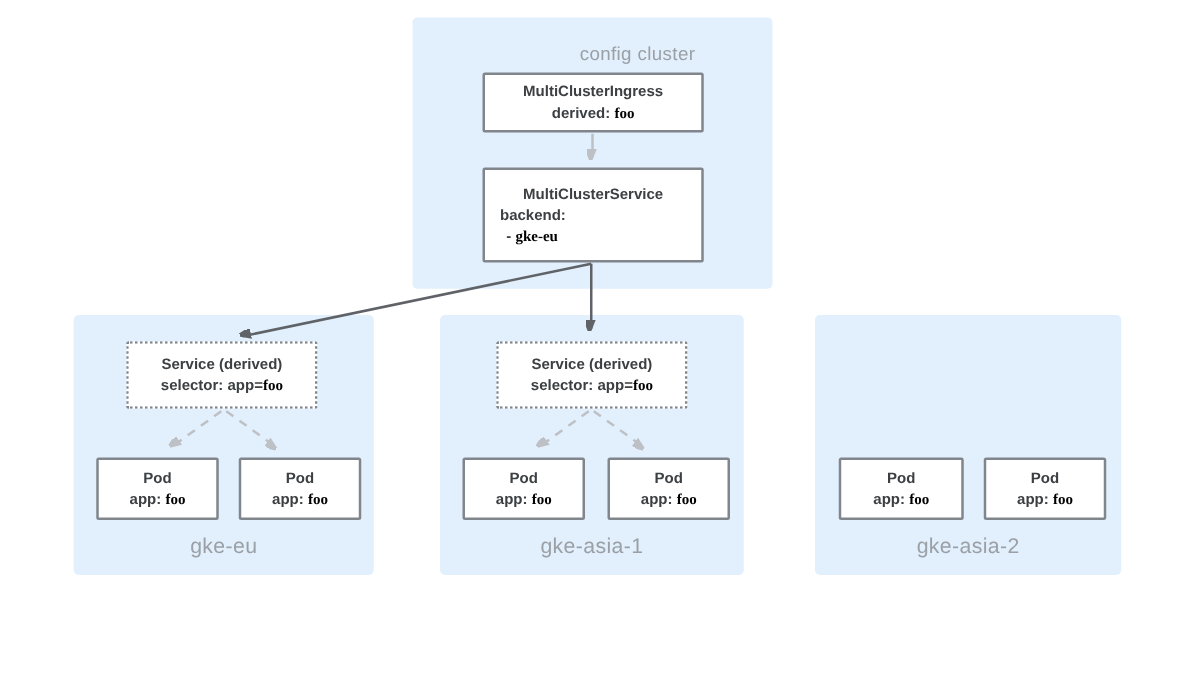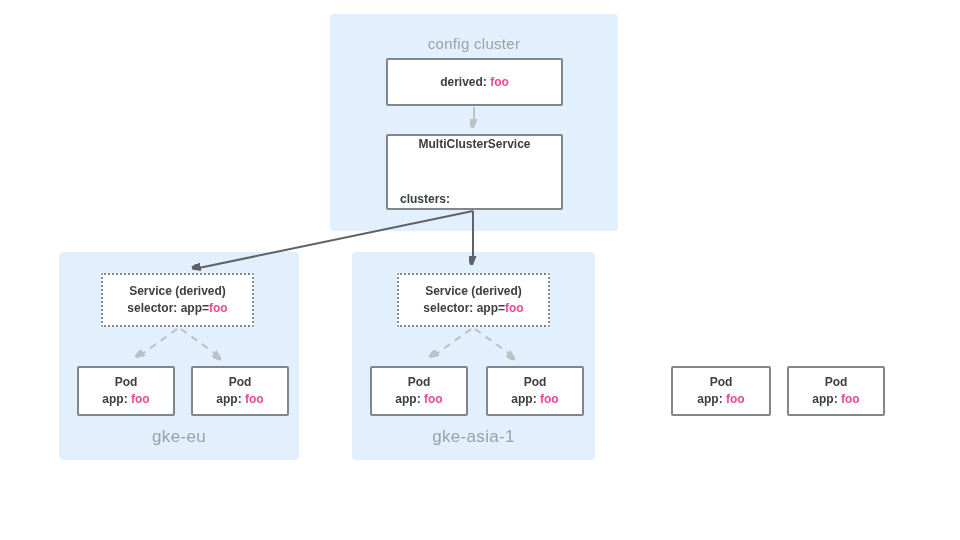--- a/index.html
+++ b/index.html
@@ -52,45 +52,47 @@
     color: #3c4043;
     line-height: 17px;
     z-index: 2;
   }
   .node.dotted {
     border-style: dotted;
   }
   .node .center { text-align: center; }
   .node .left { text-align: left; padding-left: 12px; }
   .node .indent { padding-left: 17px; }
-  .blue { color: #ec4899; }
+  .blue { color: #000000; font-family: Liberation Serif, serif; }
   #arrows {
     position: absolute;
     left: 0;
     top: 0;
     z-index: 3;
     pointer-events: none;
   }
 </style>
 </head>
 <body>
 
 <div class="canvas">
 
   <div class="cluster-bg" style="left:330px; top:14px; width:288px; height:217px;">
-    <div class="cluster-title" style="top:21px;">config cluster</div>
+    <div class="cluster-title" style="top:21px;padding-left:36px;">config cluster</div>
   </div>
 
   <div class="node" style="left:386px; top:58px; width:177px; height:48px;">
+    <div class="center">MultiClusterIngress</div>
     <div class="center"><span>derived:</span> <span class="blue">foo</span></div>
   </div>
 
-  <div class="node" style="left:386px; top:134px; width:177px; height:76px;justify-content:space-between;">
+  <div class="node" style="left:386px; top:134px; width:177px; height:76px;">
     <div class="center">MultiClusterService</div>
-    <div class="left">clusters:</div>
+    <div class="left">backend:</div>
+    <div class="left indent"><span>-</span> <span class="blue">gke-eu</span></div>
   </div>
 
   <div class="cluster-bg" style="left:59px; top:252px; width:240px; height:208px;">
     <div class="cluster-name">gke-eu</div>
   </div>
   <div class="node dotted" style="left:101px; top:273px; width:153px; height:54px;">
     <div class="center">Service (derived)</div>
     <div class="center"><span>selector: app=</span><span class="blue">foo</span></div>
   </div>
   <div class="node" style="left:77px; top:366px; width:98px; height:50px;">
@@ -111,20 +113,23 @@
   </div>
   <div class="node" style="left:370px; top:366px; width:98px; height:50px;">
     <div class="center">Pod</div>
     <div class="center"><span>app:</span> <span class="blue">foo</span></div>
   </div>
   <div class="node" style="left:486px; top:366px; width:98px; height:50px;">
     <div class="center">Pod</div>
     <div class="center"><span>app:</span> <span class="blue">foo</span></div>
   </div>
 
+  <div class="cluster-bg" style="left:652px; top:252px; width:245px; height:208px;">
+    <div class="cluster-name">gke-asia-2</div>
+  </div>
   <div class="node" style="left:671px; top:366px; width:100px; height:50px;">
     <div class="center">Pod</div>
     <div class="center"><span>app:</span> <span class="blue">foo</span></div>
   </div>
   <div class="node" style="left:787px; top:366px; width:98px; height:50px;">
     <div class="center">Pod</div>
     <div class="center"><span>app:</span> <span class="blue">foo</span></div>
   </div>
 
   <svg id="arrows" width="960" height="540" viewBox="0 0 960 540">

